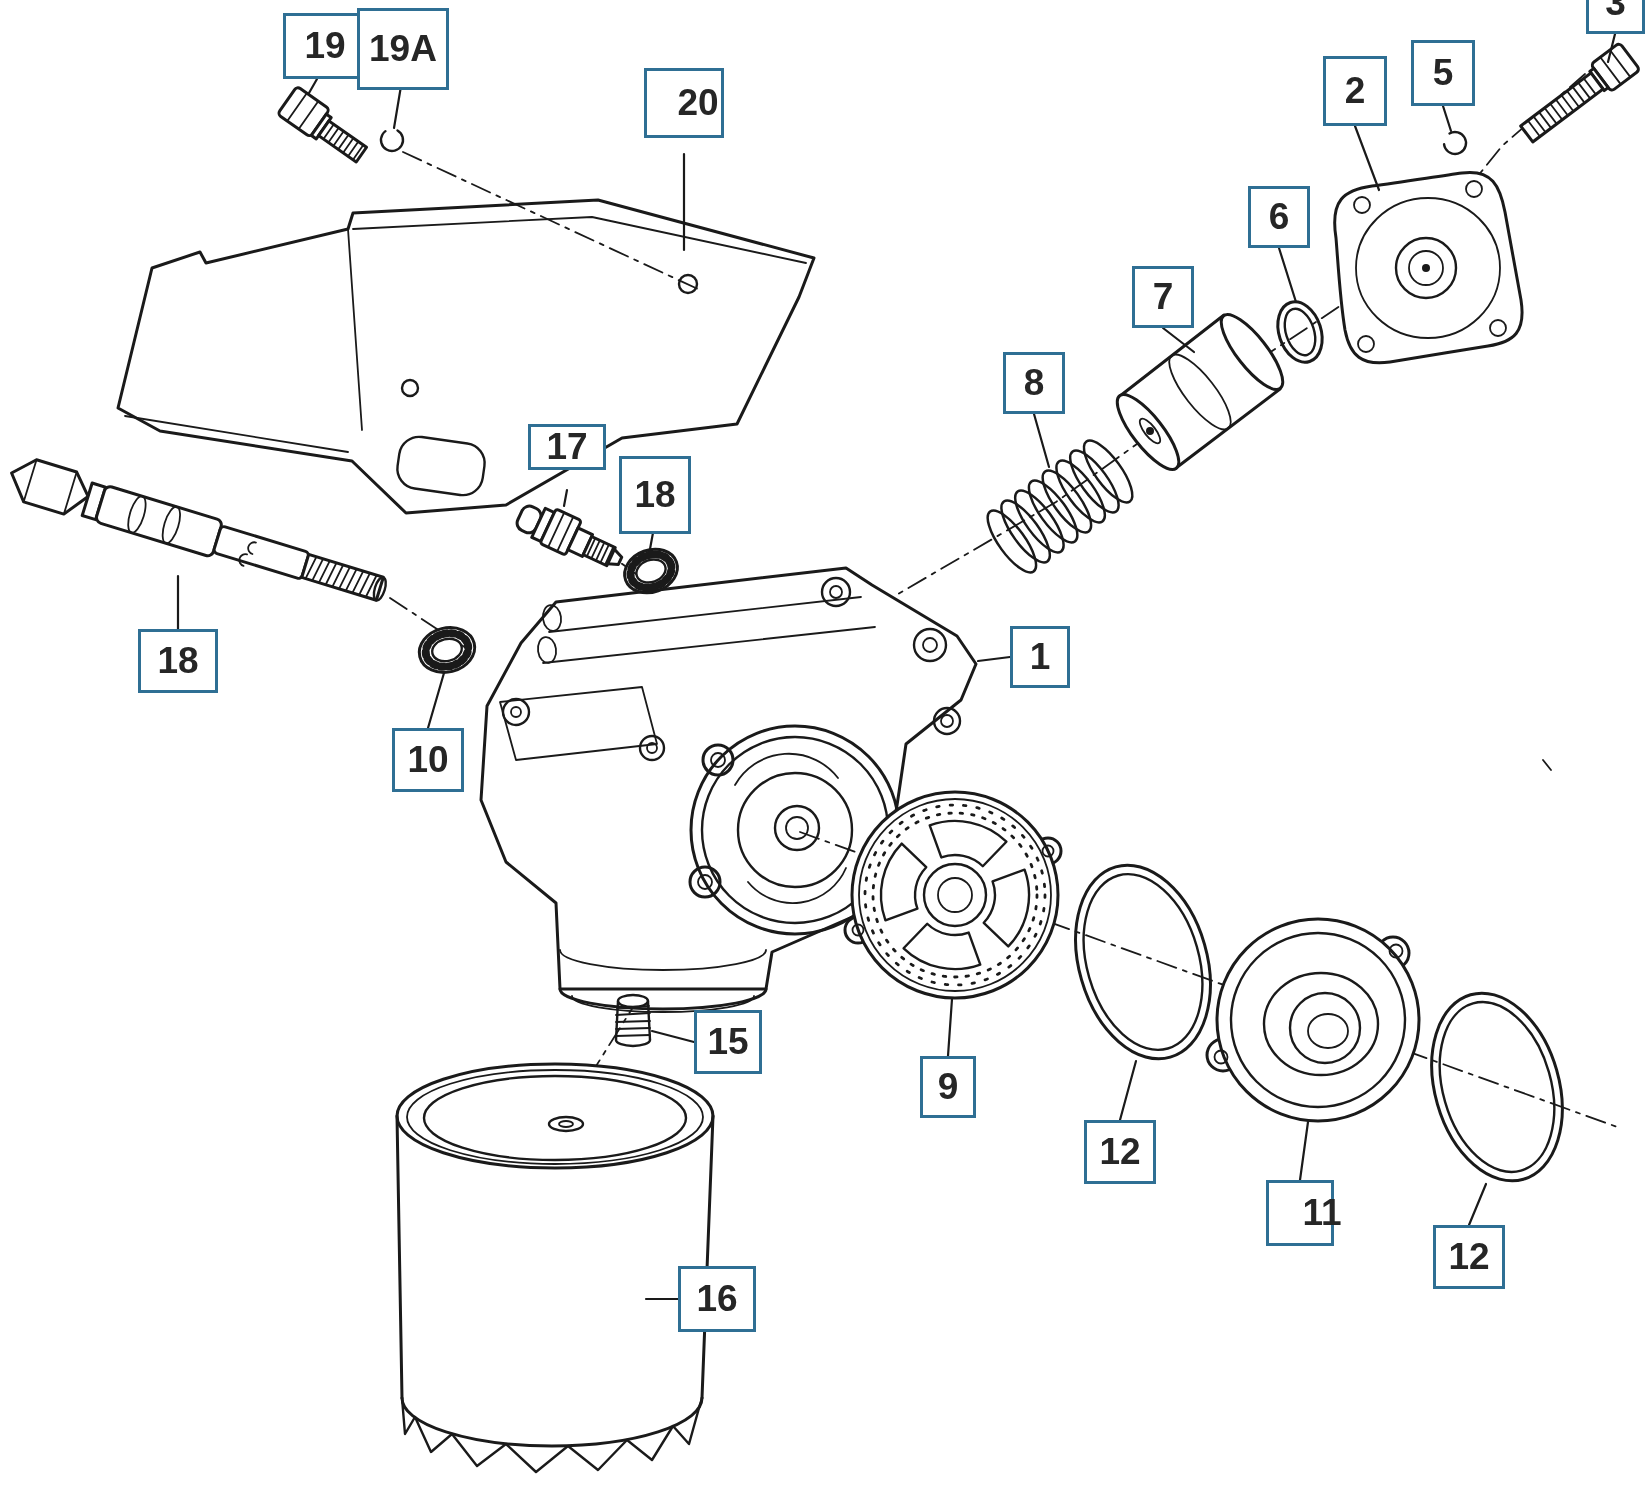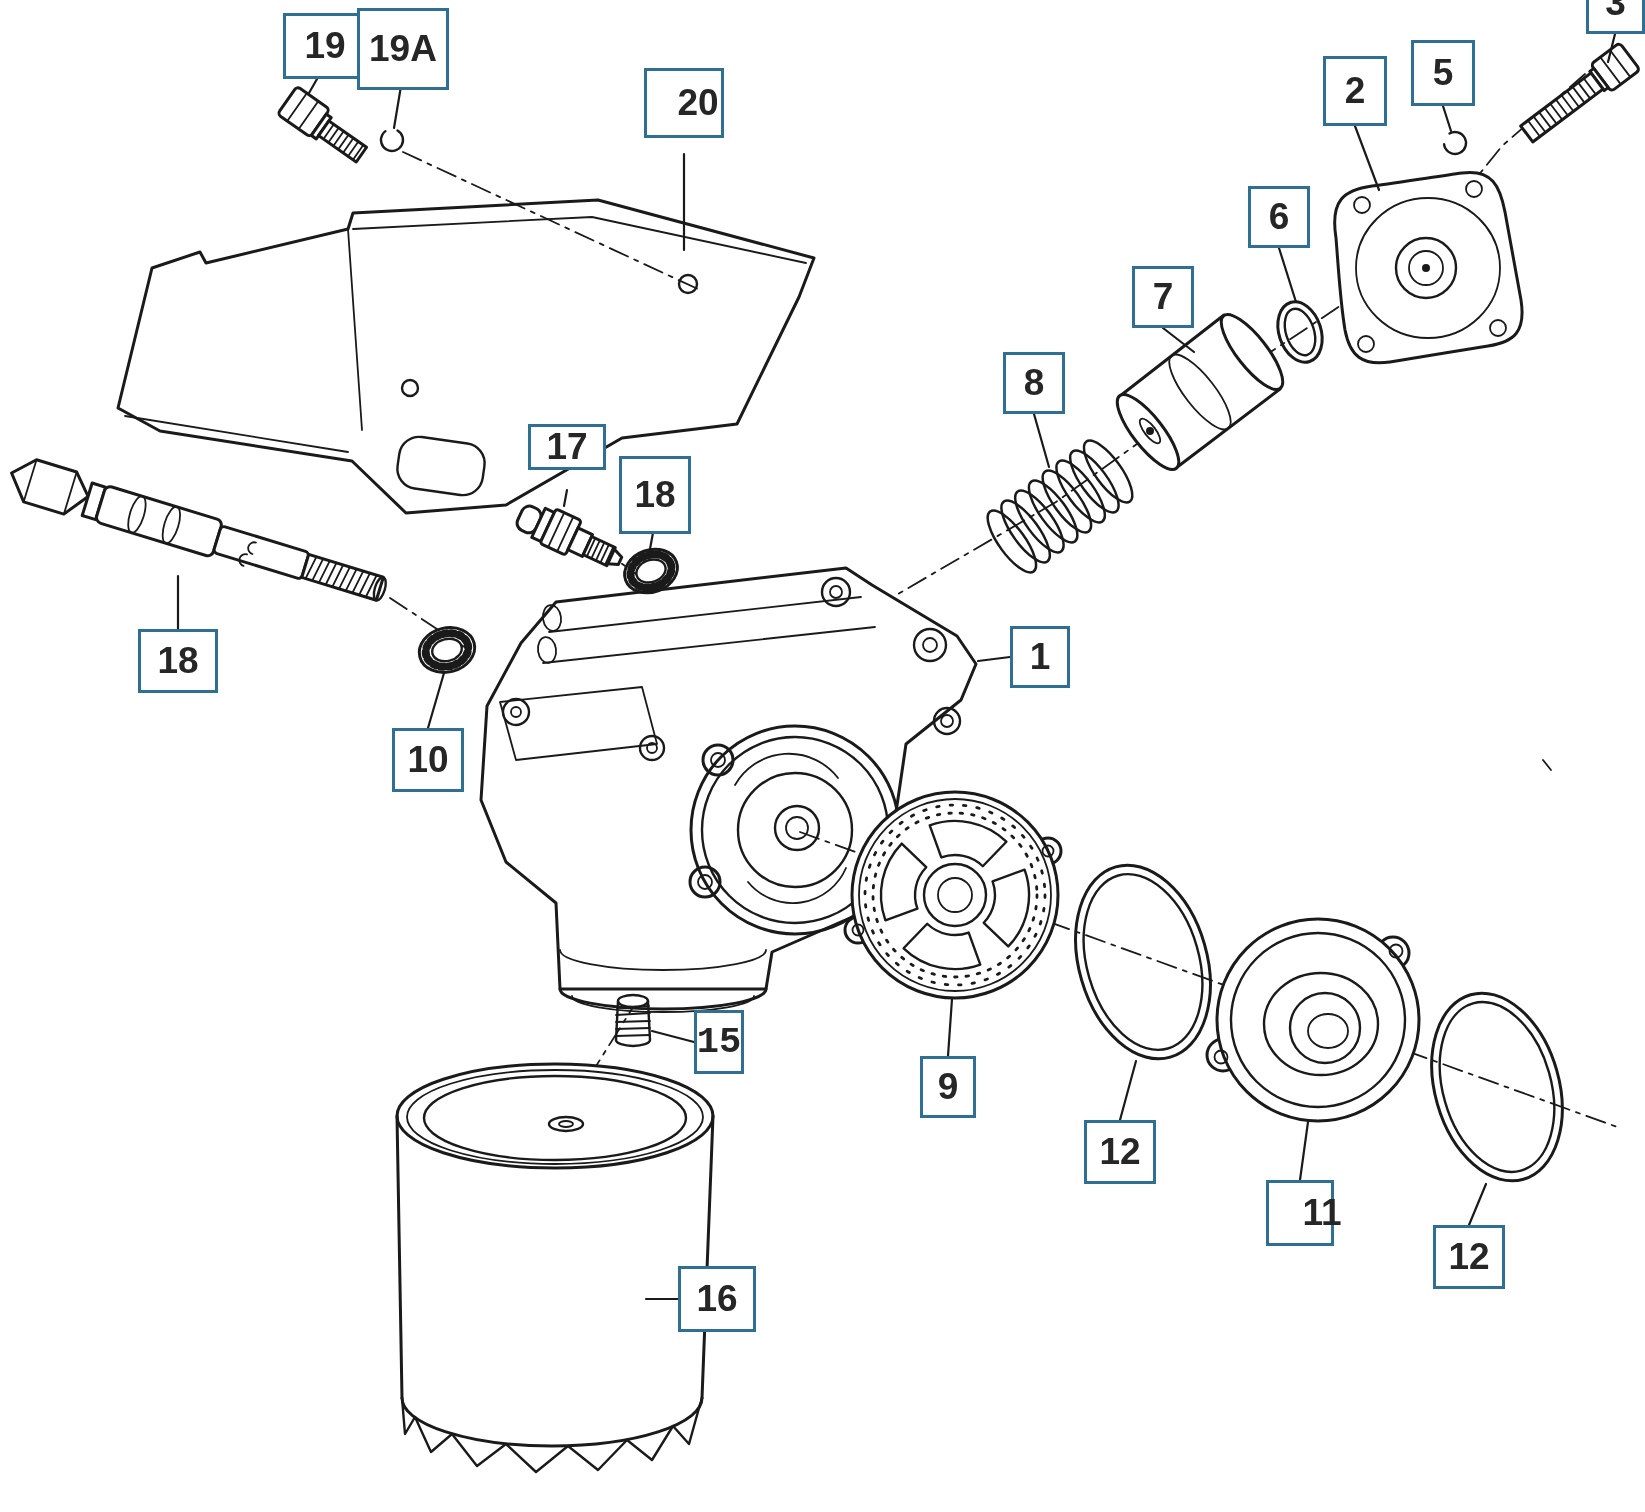--- a/index.html
+++ b/index.html
@@ -296,20 +296,20 @@
 <div class="callout" style="left:1411px;top:40px;width:64px;height:66px;">5</div>
 <div class="callout" style="left:1323px;top:56px;width:64px;height:70px;">2</div>
 <div class="callout" style="left:1248px;top:186px;width:62px;height:62px;">6</div>
 <div class="callout" style="left:1132px;top:266px;width:62px;height:62px;">7</div>
 <div class="callout" style="left:1003px;top:352px;width:62px;height:62px;">8</div>
 <div class="callout" style="left:528px;top:424px;width:78px;height:46px;">17</div>
 <div class="callout" style="left:619px;top:456px;width:72px;height:78px;">18</div>
 <div class="callout" style="left:138px;top:629px;width:80px;height:64px;">18</div>
 <div class="callout" style="left:392px;top:728px;width:72px;height:64px;">10</div>
 <div class="callout" style="left:1010px;top:626px;width:60px;height:62px;">1</div>
-<div class="callout" style="left:694px;top:1010px;width:50px;height:64px;font-family:Liberation Mono, monospace;">15</div>
+<div class="callout" style="left:694px;top:1010px;width:68px;height:64px;">15</div>
 <div class="callout" style="left:920px;top:1056px;width:56px;height:62px;">9</div>
 <div class="callout" style="left:1084px;top:1120px;width:72px;height:64px;">12</div>
 <div class="callout" style="left:1266px;top:1180px;width:68px;height:66px;padding-left:44px;">11</div>
 <div class="callout" style="left:1433px;top:1225px;width:72px;height:64px;">12</div>
 <div class="callout" style="left:678px;top:1266px;width:78px;height:66px;text-align:center;">16</div>
 
 </div>
 
 </body></html>

